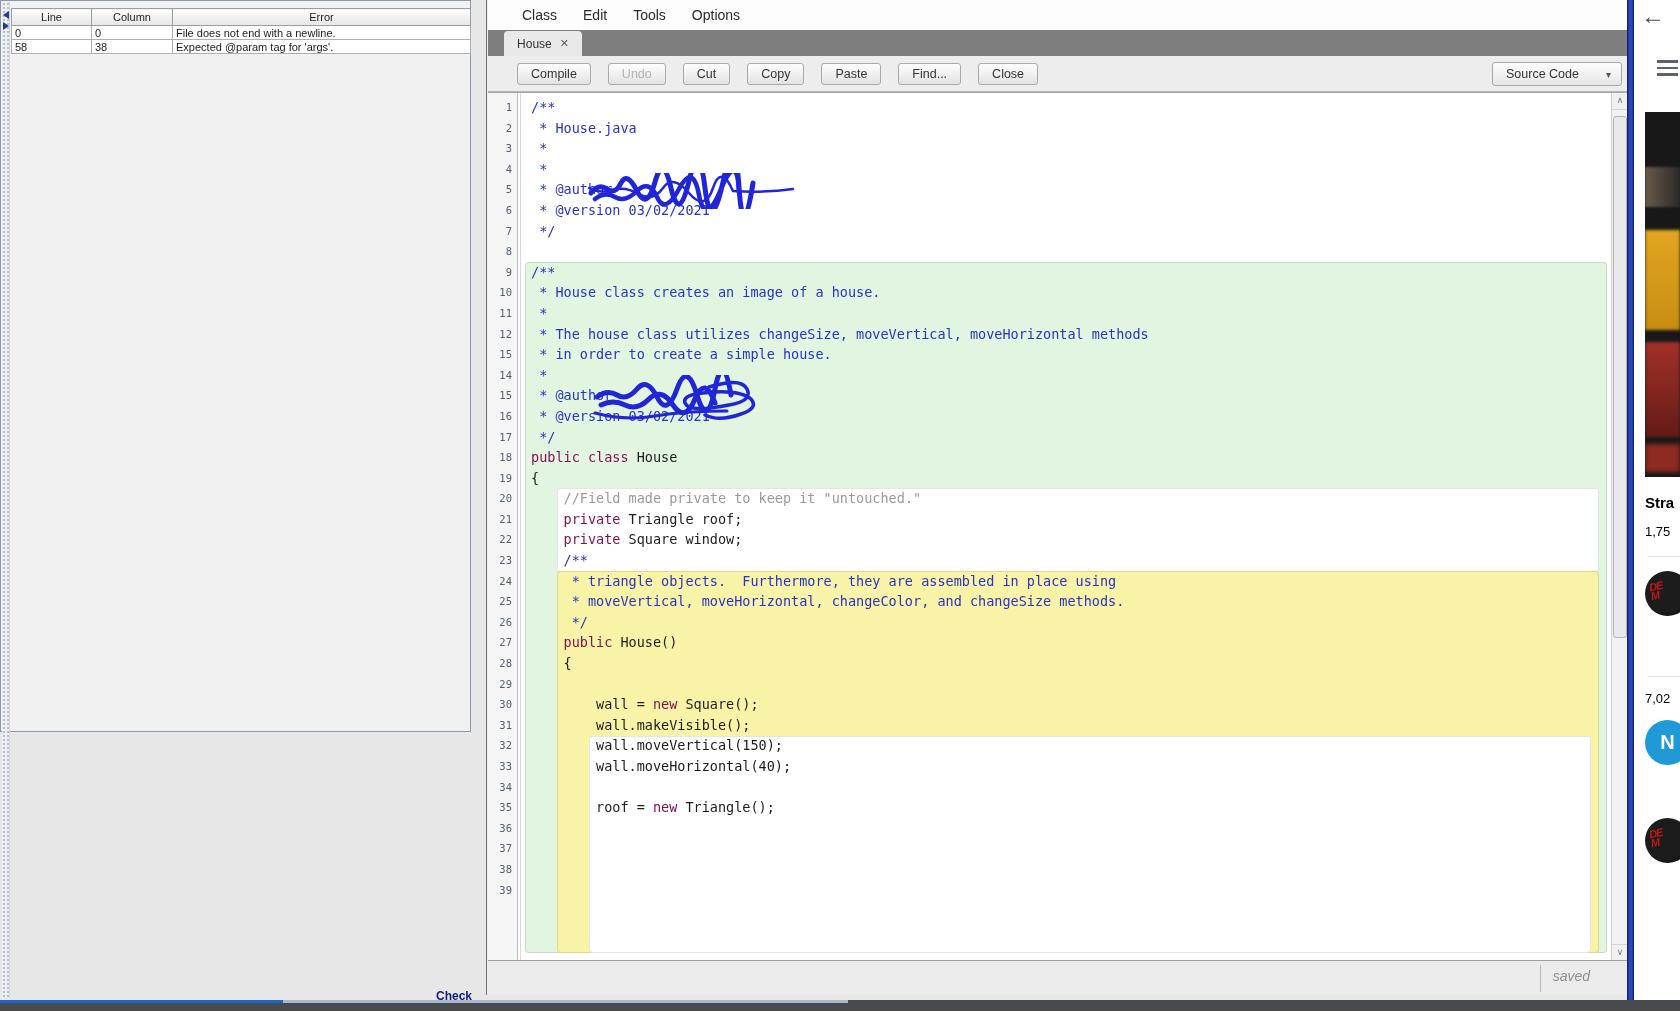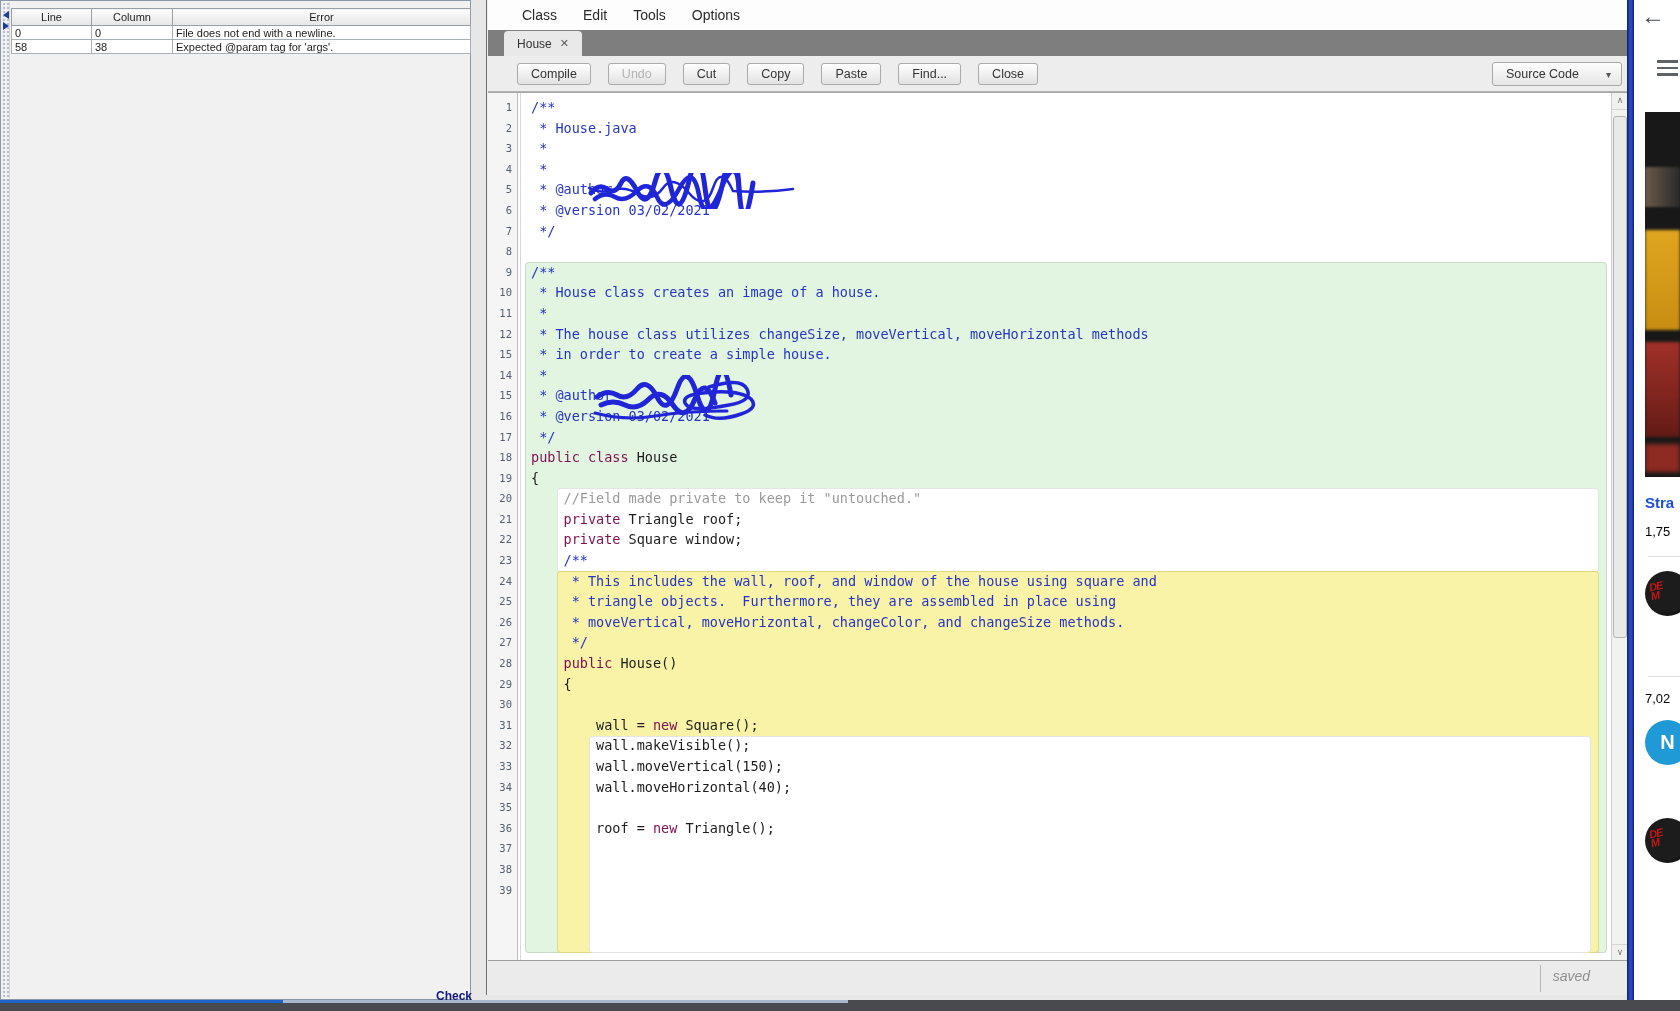--- a/index.html
+++ b/index.html
@@ -1,21 +1,21 @@
 <!DOCTYPE html>
 <html><head>
 <meta charset="utf-8">
 <style>
   * { margin:0; padding:0; box-sizing:border-box; }
   html,body { width:1680px; height:1011px; overflow:hidden; background:#e7e7e7;
               font-family:"Liberation Sans", sans-serif; }
   .abs { position:absolute; }
 
   
-  #error-window { left:0; top:0; width:471px; height:1000px; background:#f1f1f1;
+  #error-window { left:0; top:0; width:471px; height:732px; background:#f1f1f1;
                   border:1px solid #8a97ab; }
   #splitter-strip { left:1px; top:1px; width:8px; height:996px; background:#f0f0f0;
                     background-image:radial-gradient(#b4bed0 0.8px, transparent 0.9px);
                     background-size:4px 4px; border-right:1px solid #d7d7d7; }
   .split-arrow { width:0; height:0; position:absolute; left:1px; }
   #split-arrow-left  { top:9px;  border-top:4px solid transparent; border-bottom:4px solid transparent; border-right:6px solid #1f3c96; }
   #split-arrow-right { top:20px; border-top:4px solid transparent; border-bottom:4px solid transparent; border-left:6px solid #1f3c96; }
   #error-table { left:10px; top:7px; width:459px; background:#fff; border:1px solid #9aa0a8;
                  border-collapse:collapse; table-layout:fixed; font-size:11px; color:#1d1d1d; }
   #error-table th { height:17px; font-weight:400; background:linear-gradient(#fdfdfd,#e6e6e6);
@@ -88,21 +88,21 @@
   #browser-content { position:absolute; left:7px; top:0; width:46px; height:100%; background:#fff; }
   #back-arrow { position:absolute; left:7px; top:2px; font-size:24px; color:#474c50; }
   #hamburger { position:absolute; left:23px; top:60px; width:21px; }
   #hamburger div { height:2.5px; background:#5f6368; margin-bottom:4px; }
   #thumb1 { position:absolute; left:11px; top:112px; width:35px; height:365px; background:#181818; overflow:hidden; }
   .thumb-band { position:absolute; left:0; width:100%; }
   #thumb-band-photo { top:55px; height:40px; background:linear-gradient(90deg,#6a5a4a,#2a2a2a); filter:blur(1px); }
   #thumb-band-yellow { top:118px; height:100px; background:linear-gradient(#e0a61f,#c78d12); filter:blur(1.5px); }
   #thumb-band-red { top:230px; height:95px; background:linear-gradient(#a03028,#7e241e 60%,#611a16); filter:blur(1.5px); }
   #thumb-band-red2 { top:332px; height:28px; background:#8d2a22; filter:blur(2px); }
-  #video1-title { position:absolute; left:11px; top:494px; font-size:15px; font-weight:bold; color:#1d4ed8; white-space:nowrap; }
+  #video1-title { position:absolute; left:11px; top:494px; font-size:15px; font-weight:bold; color:#000000; white-space:nowrap; }
   .views { position:absolute; left:11px; font-size:13px; color:#000000; white-space:nowrap; }
   #video1-views { top:524px; }
   #video2-views { top:691px; }
   .strip-divider { position:absolute; left:14px; width:40px; height:1px; background:#ddd; }
   .avatar { position:absolute; left:11px; width:45px; height:45px; border-radius:50%; overflow:hidden; }
   .avatar-dark { background:radial-gradient(circle at 45% 45%, #1c1c1c 60%, #000); }
   .avatar-dark span { position:absolute; left:5px; top:11px; color:#c01818; font-size:11px; font-weight:bold;
                       font-style:italic; transform:rotate(-12deg); letter-spacing:-1px; line-height:9px; display:block; }
   #avatar-n { background:#1f9ad6; color:#fff; font-size:20px; font-weight:bold;
               display:flex; align-items:center; justify-content:center; }
@@ -247,21 +247,20 @@
           <div class="cl"><span class="s-c"> *</span></div>
           <div class="cl"><span class="s-c"> * @author </span></div>
           <div class="cl"><span class="s-c"> * @version 03/02/2021</span></div>
           <div class="cl"><span class="s-c"> */</span></div>
           <div class="cl"><span class="s-k">public</span><span class="s-p"> </span><span class="s-k">class</span><span class="s-p"> House</span></div>
           <div class="cl"><span class="s-p">{</span></div>
           <div class="cl"><span class="s-p">    </span><span class="s-g">//Field made private to keep it "untouched."</span></div>
           <div class="cl"><span class="s-p">    </span><span class="s-k">private</span><span class="s-p"> Triangle roof;</span></div>
           <div class="cl"><span class="s-p">    </span><span class="s-k">private</span><span class="s-p"> Square window;</span></div>
           <div class="cl"><span class="s-c">    /**</span></div>
-          <div class="cl"><span class="s-c">     * This includes the wall, roof, and window of the house using square and</span></div>
           <div class="cl"><span class="s-c">     * triangle objects.  Furthermore, they are assembled in place using</span></div>
           <div class="cl"><span class="s-c">     * moveVertical, moveHorizontal, changeColor, and changeSize methods.</span></div>
           <div class="cl"><span class="s-c">     */</span></div>
           <div class="cl"><span class="s-p">    </span><span class="s-k">public</span><span class="s-p"> House()</span></div>
           <div class="cl"><span class="s-p">    {</span></div>
           <div class="cl"><span class="s-p">        </span></div>
           <div class="cl"><span class="s-p">        wall = </span><span class="s-k">new</span><span class="s-p"> Square();</span></div>
           <div class="cl"><span class="s-p">        wall.makeVisible();</span></div>
           <div class="cl"><span class="s-p">        wall.moveVertical(150);</span></div>
           <div class="cl"><span class="s-p">        wall.moveHorizontal(40);</span></div>

